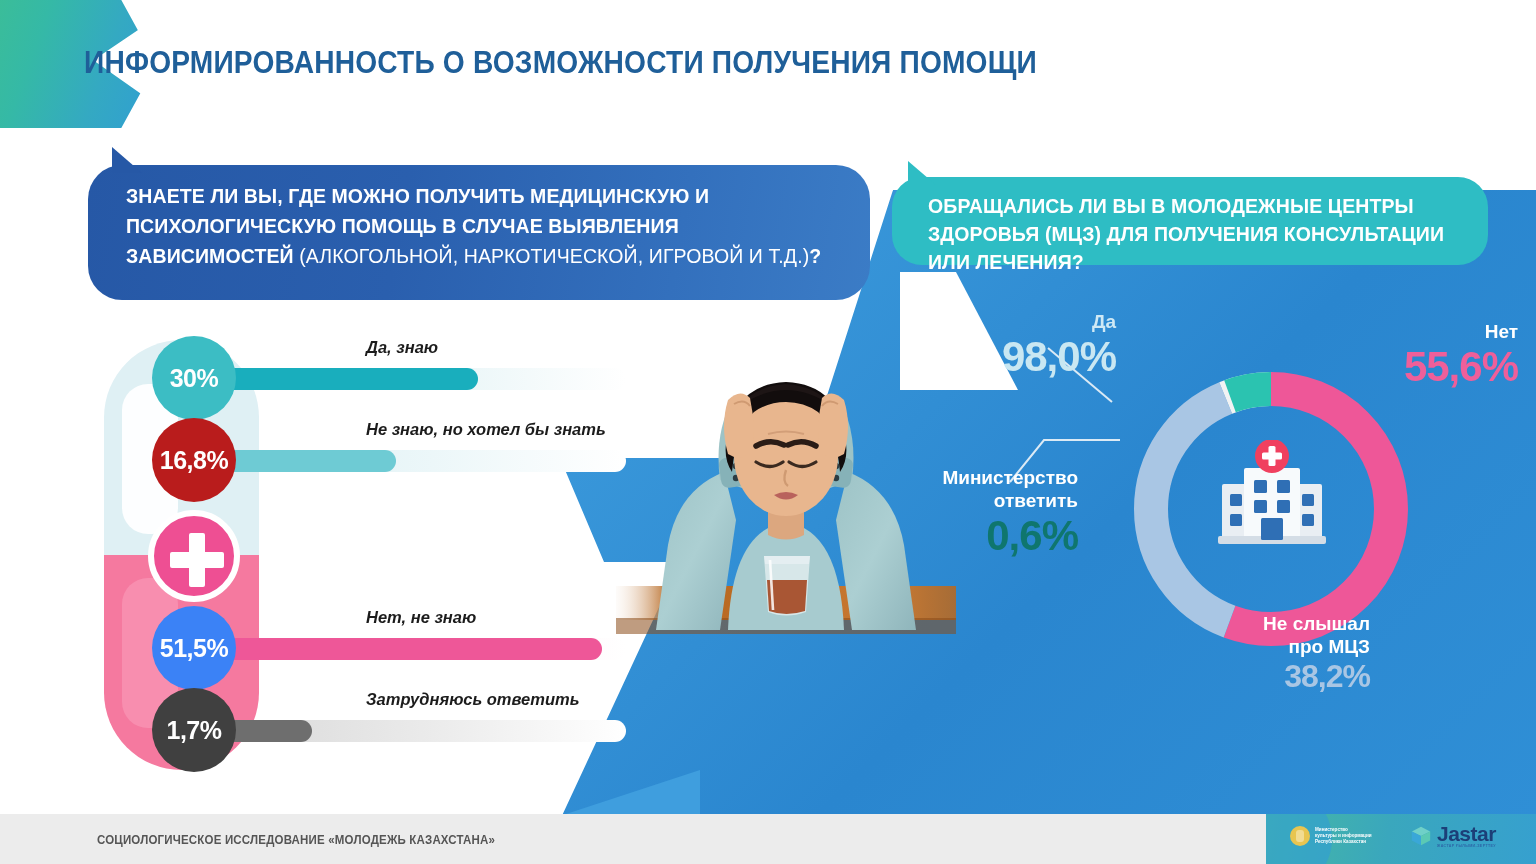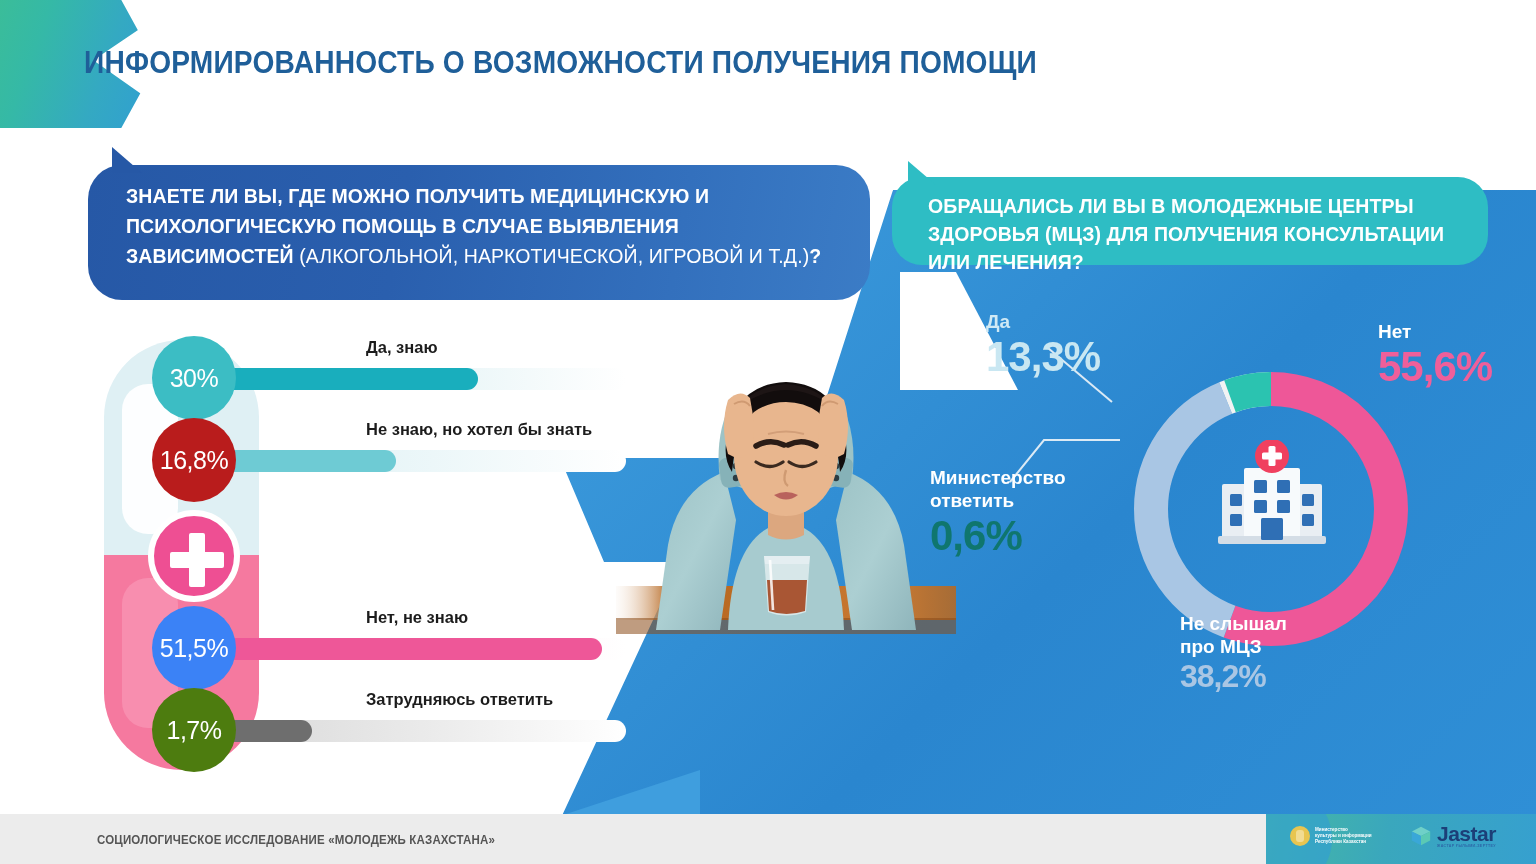--- a/index.html
+++ b/index.html
@@ -114,43 +114,44 @@
     background:#ee4f93;border:6px solid #ffffff;box-sizing:border-box;z-index:6;
   }
   .cross-badge .v{position:absolute;left:35px;top:17px;width:16px;height:54px;background:#fff;border-radius:2px;}
   .cross-badge .h{position:absolute;left:16px;top:36px;width:54px;height:16px;background:#fff;border-radius:2px;}
 
   
   .bar-row{position:absolute;left:0;width:640px;height:74px;}
   .bar-label{
     position:absolute;left:366px;top:0;font-size:16.5px;font-weight:bold;color:#1c1c1c;
     white-space:nowrap;
+    font-style:italic;
   }
   .bar-track{
     position:absolute;left:196px;top:30px;height:22px;width:430px;border-radius:11px;
   }
   .bar-fill{position:absolute;left:0;top:0;height:22px;border-radius:11px;}
   .bar-bubble{
     position:absolute;left:152px;top:-2px;width:84px;height:84px;border-radius:50%;
     display:flex;align-items:center;justify-content:center;
-    color:#ffffff;font-weight:normal;font-size:25px;letter-spacing:-.5px;z-index:5;
+    color:#ffffff;font-weight:bold;font-size:25px;letter-spacing:-.5px;z-index:5;
     font-family:"Liberation Sans Narrow","Liberation Sans",sans-serif;
   }
 
   
   .photo-wrap{position:absolute;left:616px;top:330px;width:340px;height:330px;z-index:4;}
   .photo-svg{display:block;}
 
   
   .donut-wrap{position:absolute;left:1120px;top:358px;width:302px;height:302px;z-index:4;}
   .hospital{
     position:absolute;left:1214px;top:440px;width:116px;height:110px;z-index:5;
   }
 
-  .donut-label{position:absolute;text-align:left;z-index:5;}
+  .donut-label{position:absolute;text-align:right;z-index:5;}
   .dl-name{font-size:19px;font-weight:bold;line-height:23px;}
   .dl-val{font-weight:bold;letter-spacing:-1px;font-family:"Liberation Sans Narrow","Liberation Sans",sans-serif;}
 
   .lbl-da{left:986px;top:310px;width:130px;color:#cfe9f5;}
   .lbl-da .dl-val{font-size:42px;color:#c9e7f2;}
   .lbl-net{left:1378px;top:320px;width:140px;color:#ffffff;}
   .lbl-net .dl-val{font-size:42px;color:#ef5f9a;}
   .lbl-zatr{left:930px;top:466px;width:148px;color:#ffffff;}
   .lbl-zatr .dl-val{font-size:42px;color:#0f766e;}
   .lbl-ne{left:1180px;top:612px;width:190px;color:#ffffff;}
@@ -253,21 +254,21 @@
       <div class="bar-fill" style="width:406px;background:#EE5798;"></div>
     </div>
     <div class="bar-bubble" style="background:#3b82f6;">51,5%</div>
   </div>
 
   <div class="bar-row" style="top:690px">
     <div class="bar-label">Затрудняюсь ответить</div>
     <div class="bar-track" style="width:430px;background:linear-gradient(90deg,#d6d6d6 0%,#ebebeb 55%,#ffffff 100%);">
       <div class="bar-fill" style="width:116px;background:#6E6E6E;"></div>
     </div>
-    <div class="bar-bubble" style="background:#4d7c0f;">1,7%</div>
+    <div class="bar-bubble" style="background:#404040;">1,7%</div>
   </div>
 
   <div class="photo-wrap">
     <svg class="photo-svg" width="340" height="330" viewBox="0 0 340 330">
       <defs>
         <linearGradient id="tblGrad" x1="0" y1="0" x2="1" y2="0">
           <stop offset="0" stop-color="#fff" stop-opacity="0"></stop>
           <stop offset="0.18" stop-color="#b5651d"></stop>
           <stop offset="0.8" stop-color="#c97a33"></stop>
           <stop offset="1" stop-color="#b5651d" stop-opacity="0.85"></stop>
@@ -373,21 +374,21 @@
 
   <svg class="leader" style="left:1040px;top:340px;width:140px;height:80px;">
     <line x1="8" y1="8" x2="72" y2="62"></line>
   </svg>
   <svg class="leader" style="left:1002px;top:420px;width:180px;height:80px;">
     <polyline points="8,62 42,20 118,20"></polyline>
   </svg>
 
   <div class="donut-label lbl-da">
     <div class="dl-name">Да</div>
-    <div class="dl-val">13,3%</div>
+    <div class="dl-val">98,0%</div>
   </div>
 
   <div class="donut-label lbl-net">
     <div class="dl-name">Нет</div>
     <div class="dl-val">55,6%</div>
   </div>
 
   <div class="donut-label lbl-zatr">
     <div class="dl-name">Министерство</div>
     <div class="dl-name">ответить</div>

